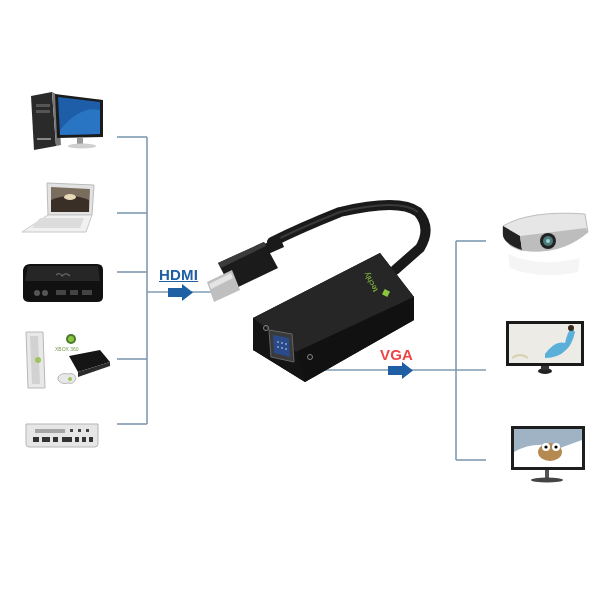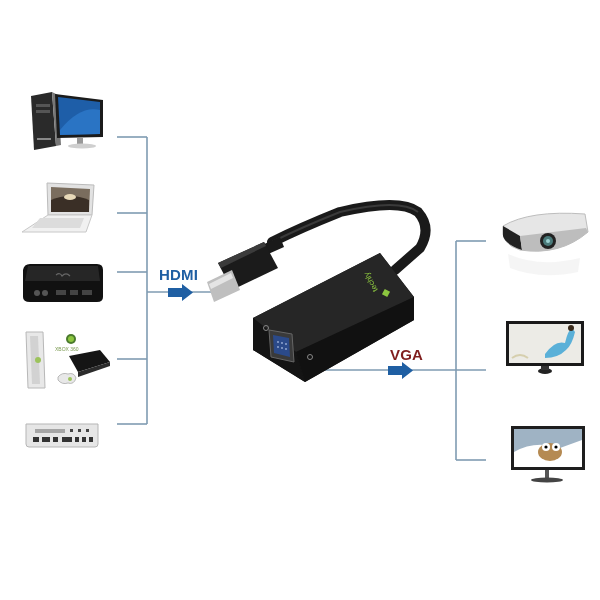--- a/index.html
+++ b/index.html
@@ -23,26 +23,26 @@
     <line x1="147" y1="292" x2="220" y2="292"></line>
 
     <line x1="290" y1="345" x2="290" y2="370"></line>
     <line x1="290" y1="370" x2="486" y2="370"></line>
     <line x1="456" y1="241" x2="456" y2="460"></line>
     <line x1="456" y1="241" x2="486" y2="241"></line>
     <line x1="456" y1="460" x2="486" y2="460"></line>
   </g>
 </svg>
 
-<div class="label" style="left:159px;top:266px;color:#1f5fa3;">HDMI</div>
+<div class="label" style="left:159px;top:266px;color:#1f5fa3;text-decoration:underline;">HDMI</div>
 <svg width="600" height="600" style="pointer-events:none">
   <path d="M168 288 L182 288 L182 284 L193 292.5 L182 301 L182 297 L168 297 Z" fill="#1f5fa3"></path>
 </svg>
 
-<div class="label" style="left:390px;top:346px;color:#7f1d1d;">VGA</div>
+<div class="label" style="left:380px;top:346px;color:#ef4444;">VGA</div>
 <svg width="600" height="600" style="pointer-events:none">
   <path d="M388 366 L402 366 L402 362 L413 370.5 L402 379 L402 375 L388 375 Z" fill="#1f5fa3"></path>
 </svg>
 
 <svg width="600" height="600" style="pointer-events:none">
 
   <path d="M31 96 L52 92 L56 146 L34 150 Z" fill="#2a2a2a"></path>
   <path d="M52 92 L58 95 L61 145 L56 146 Z" fill="#777"></path>
   <rect x="36" y="104" width="14" height="3" fill="#555"></rect>
   <rect x="36" y="110" width="14" height="3" fill="#555"></rect>

